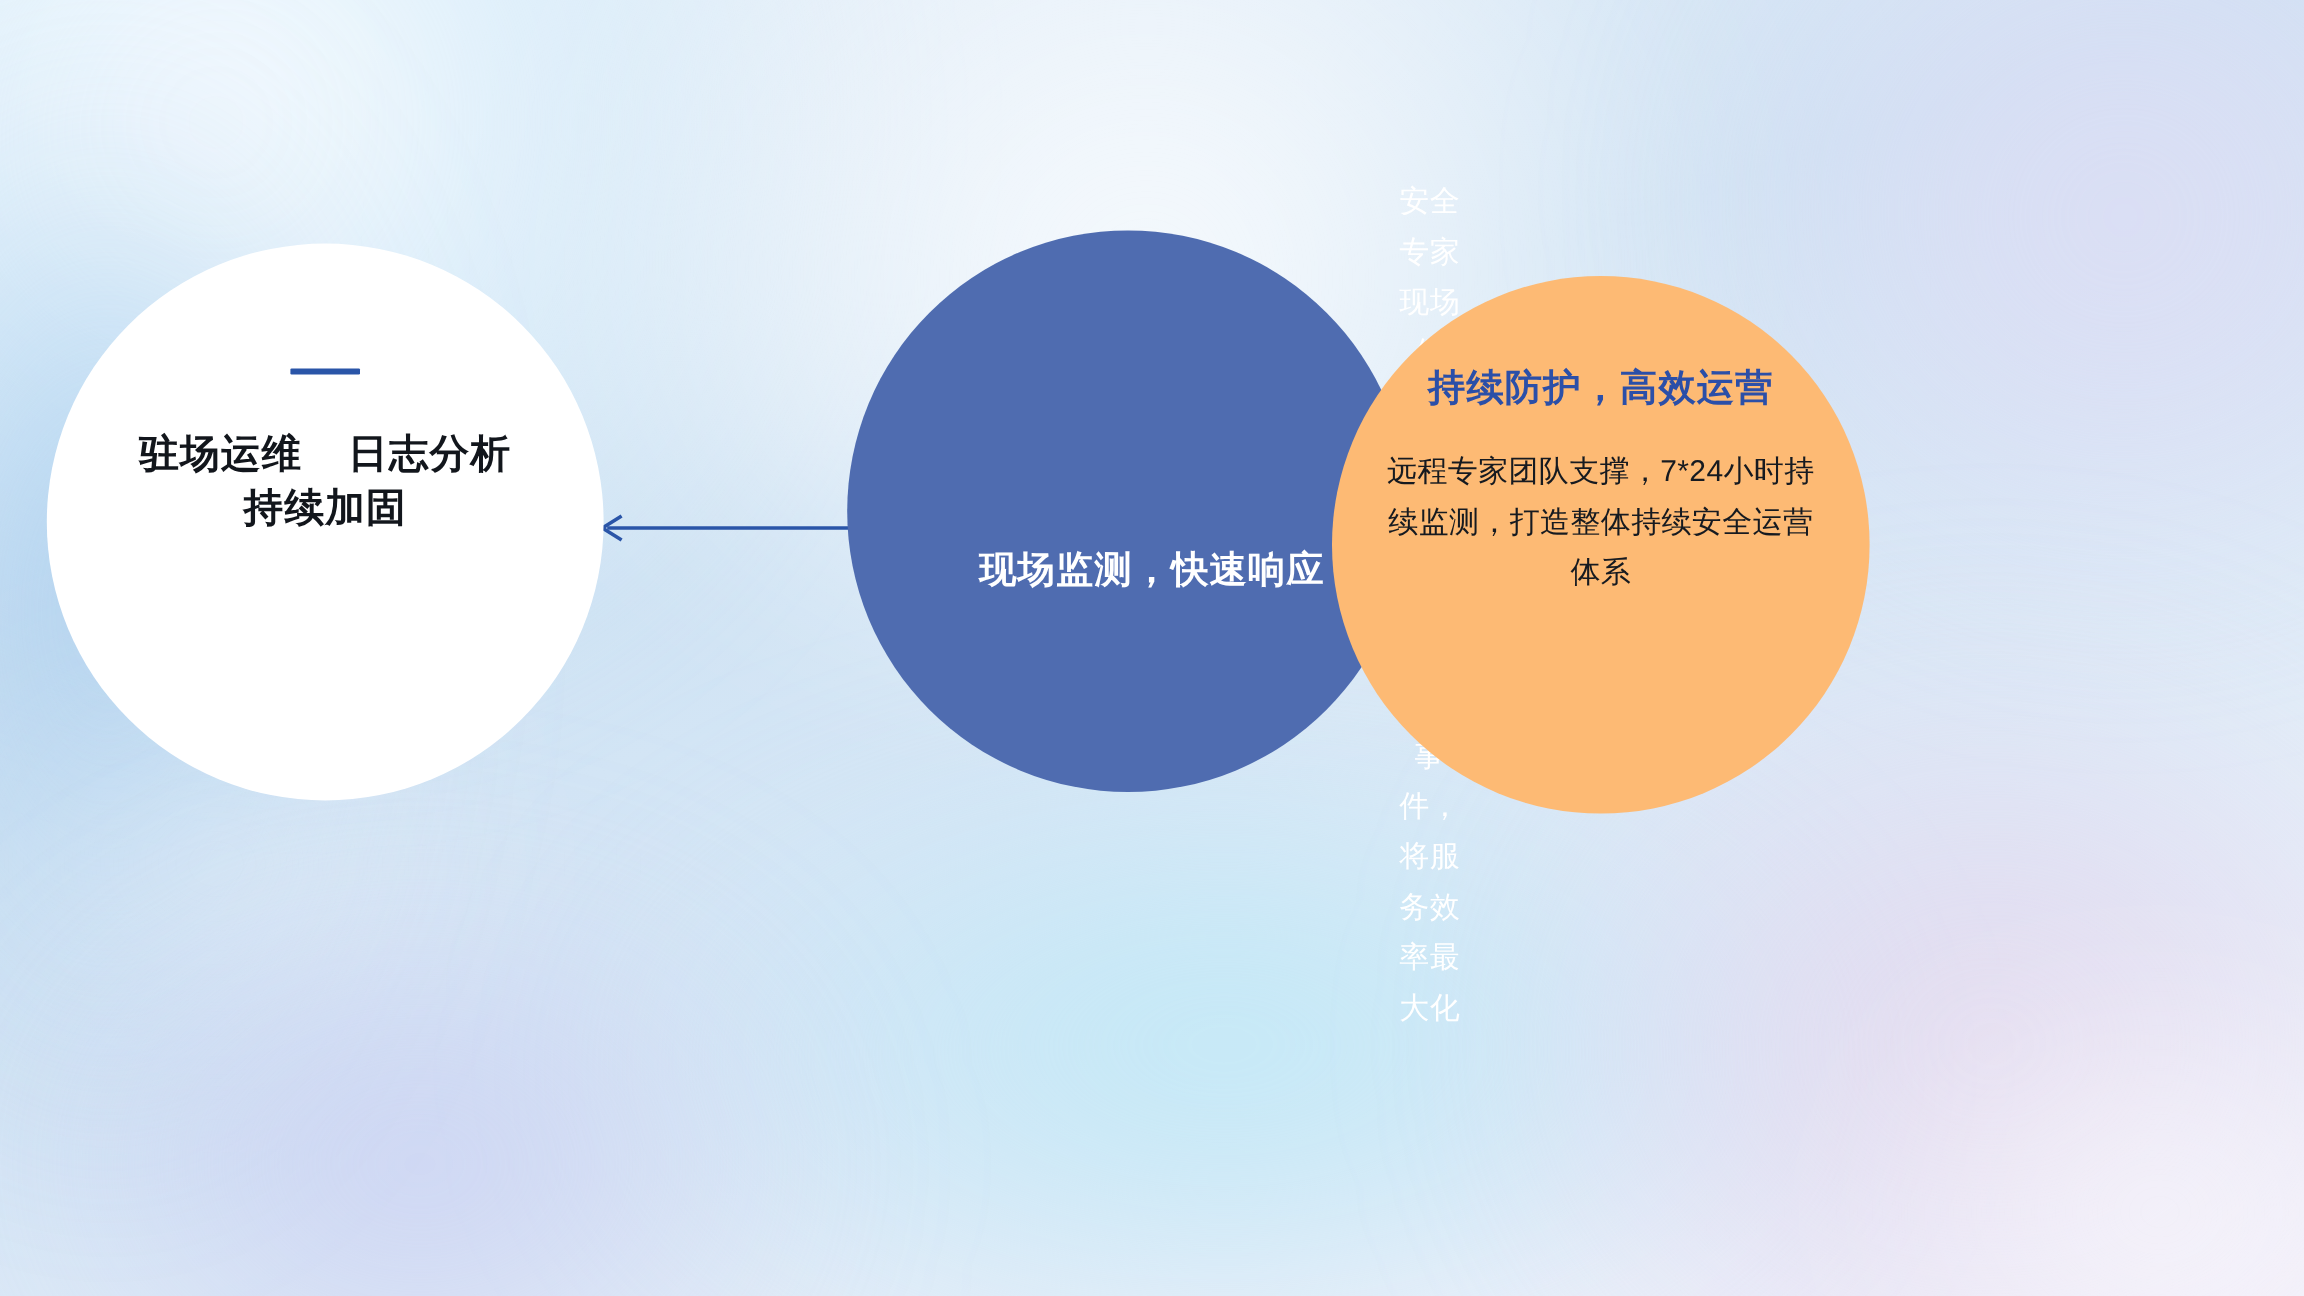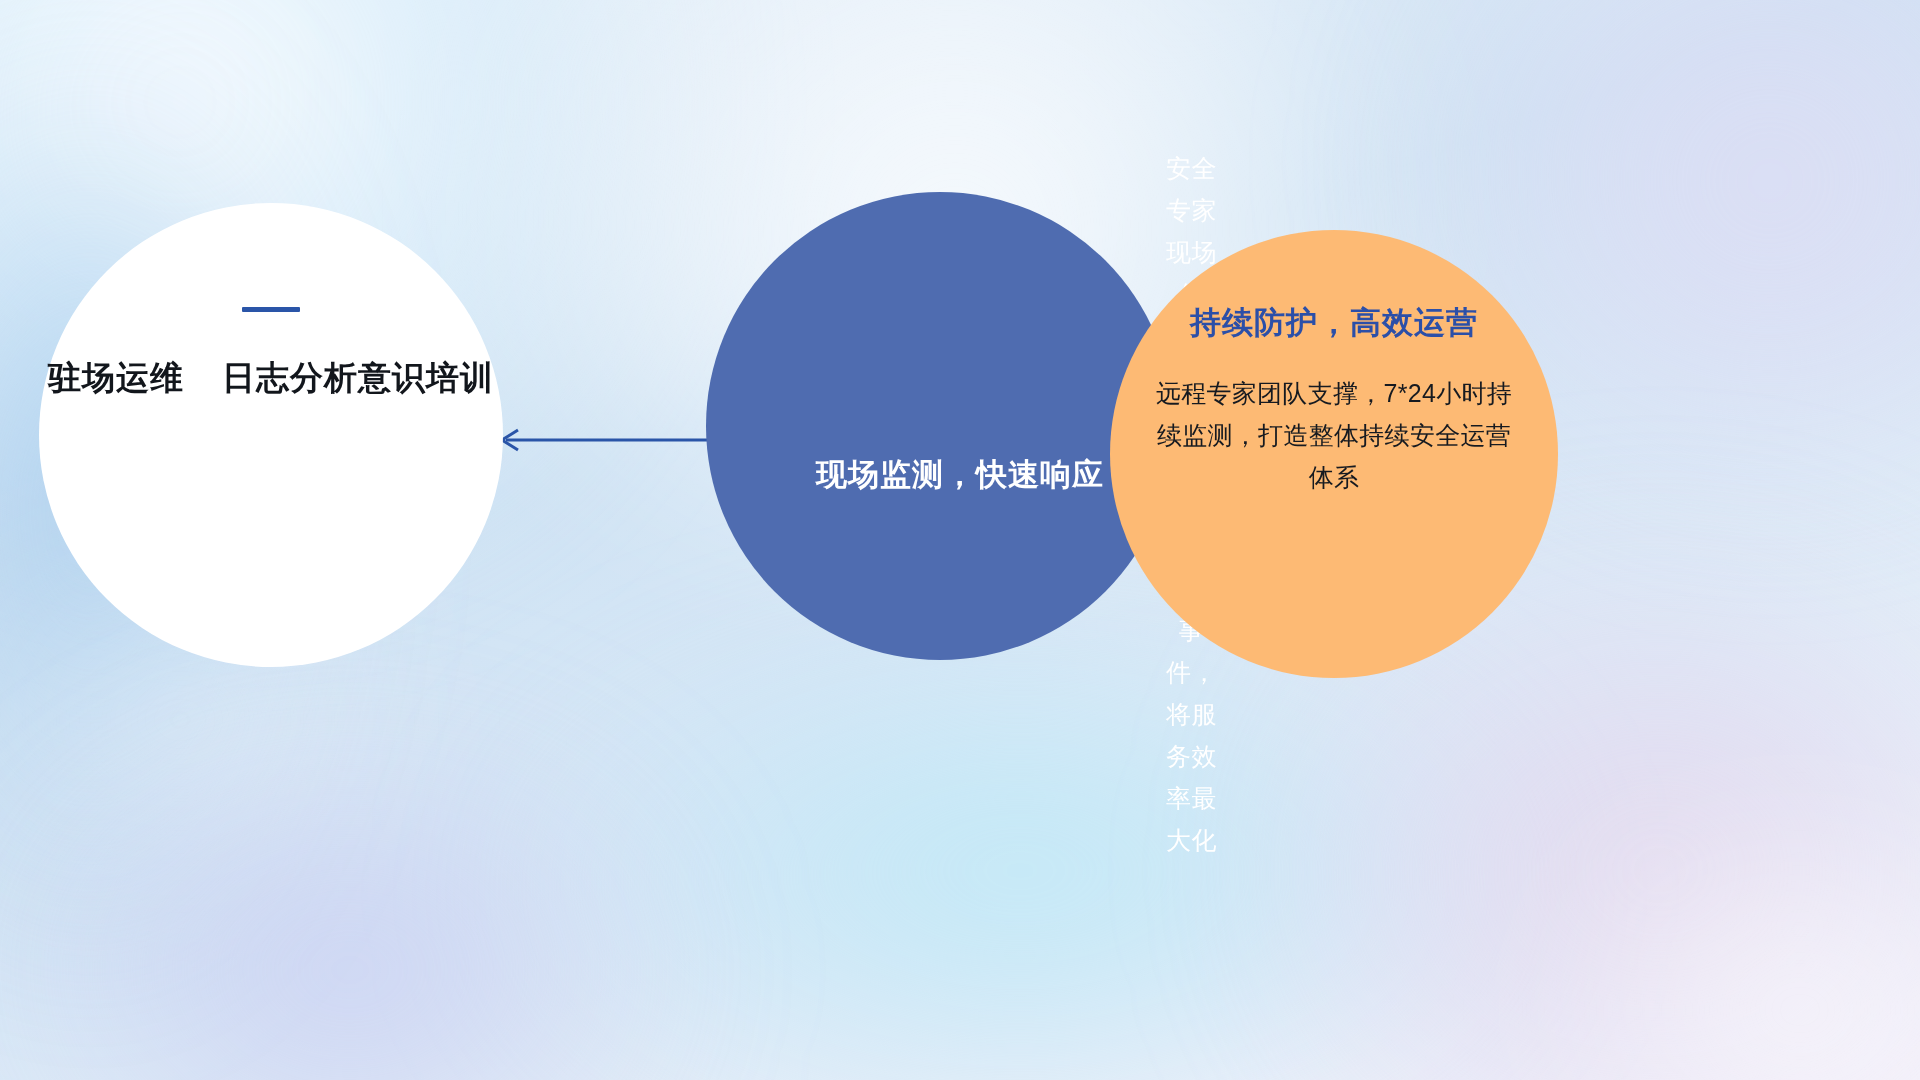--- a/index.html
+++ b/index.html
@@ -127,21 +127,21 @@
   }
   .dash {
     width: 58px;
     height: 5px;
     background: #2a55a8;
     border-radius: 1px;
     margin-bottom: 44px;
   }
   .left-lines {
     display: flex;
-    flex-direction: row;
+    flex-direction: column;
     align-items: center;
   }
   .left-row {
     display: flex;
     align-items: baseline;
     justify-content: center;
     gap: 38px;
   }
   .left-item {
     font-size: 33px;
@@ -246,21 +246,21 @@
 
   <div class="circle" id="circle-left">
     <div class="left-inner">
       <div class="dash"></div>
       <div class="left-lines">
         <div class="left-row">
           <span class="left-item">驻场运维</span>
           <span class="left-item">日志分析</span>
         </div>
         <div class="left-row">
-          <span class="left-item">意识培训</span>
+          <span class="left-item">持续加固</span>
         </div>
       </div>
     </div>
   </div>
 
   <div class="circle" id="circle-mid">
     <div class="mid-inner">
       <div class="mid-title">现场监测，快速响应</div>
       <div class="mid-body">安全专家现场保障，最短时间响应突发网络安全事件，将服务效率最大化</div>
     </div>

